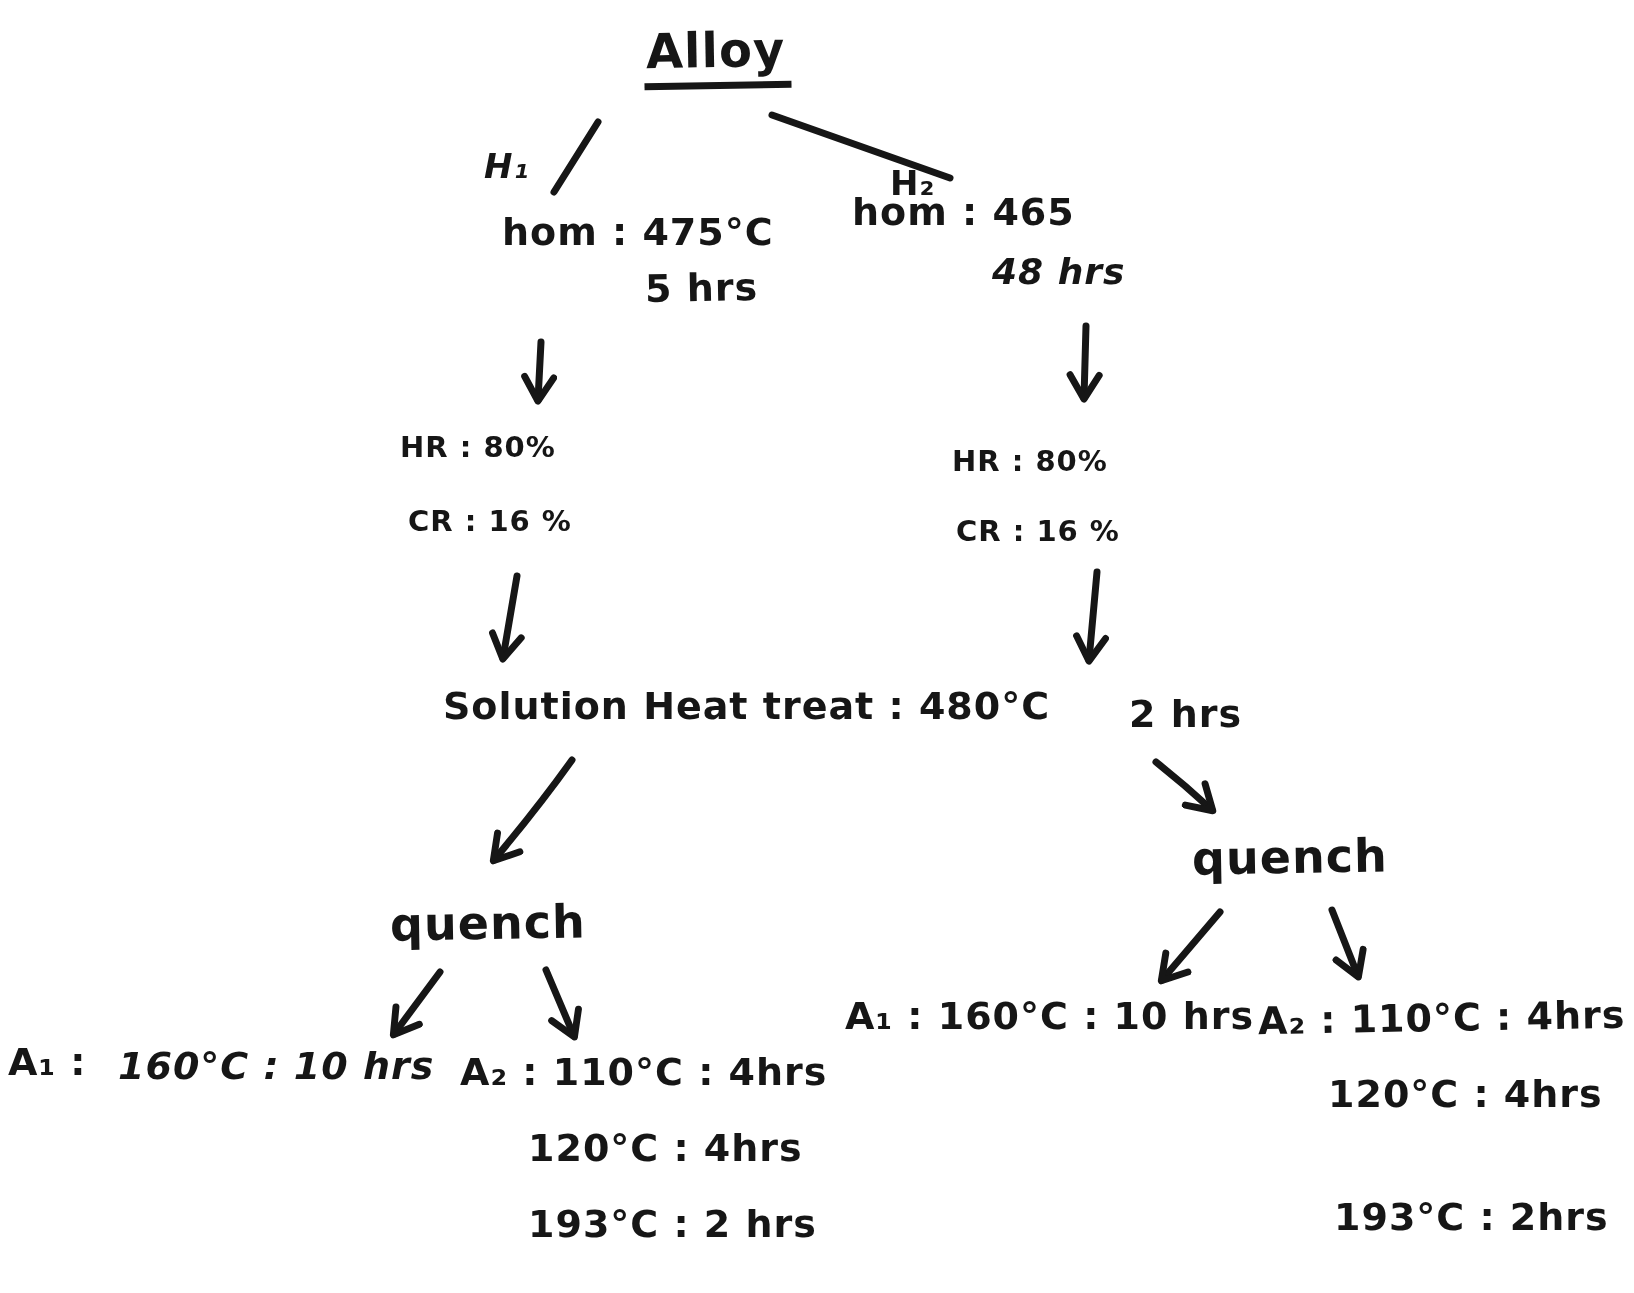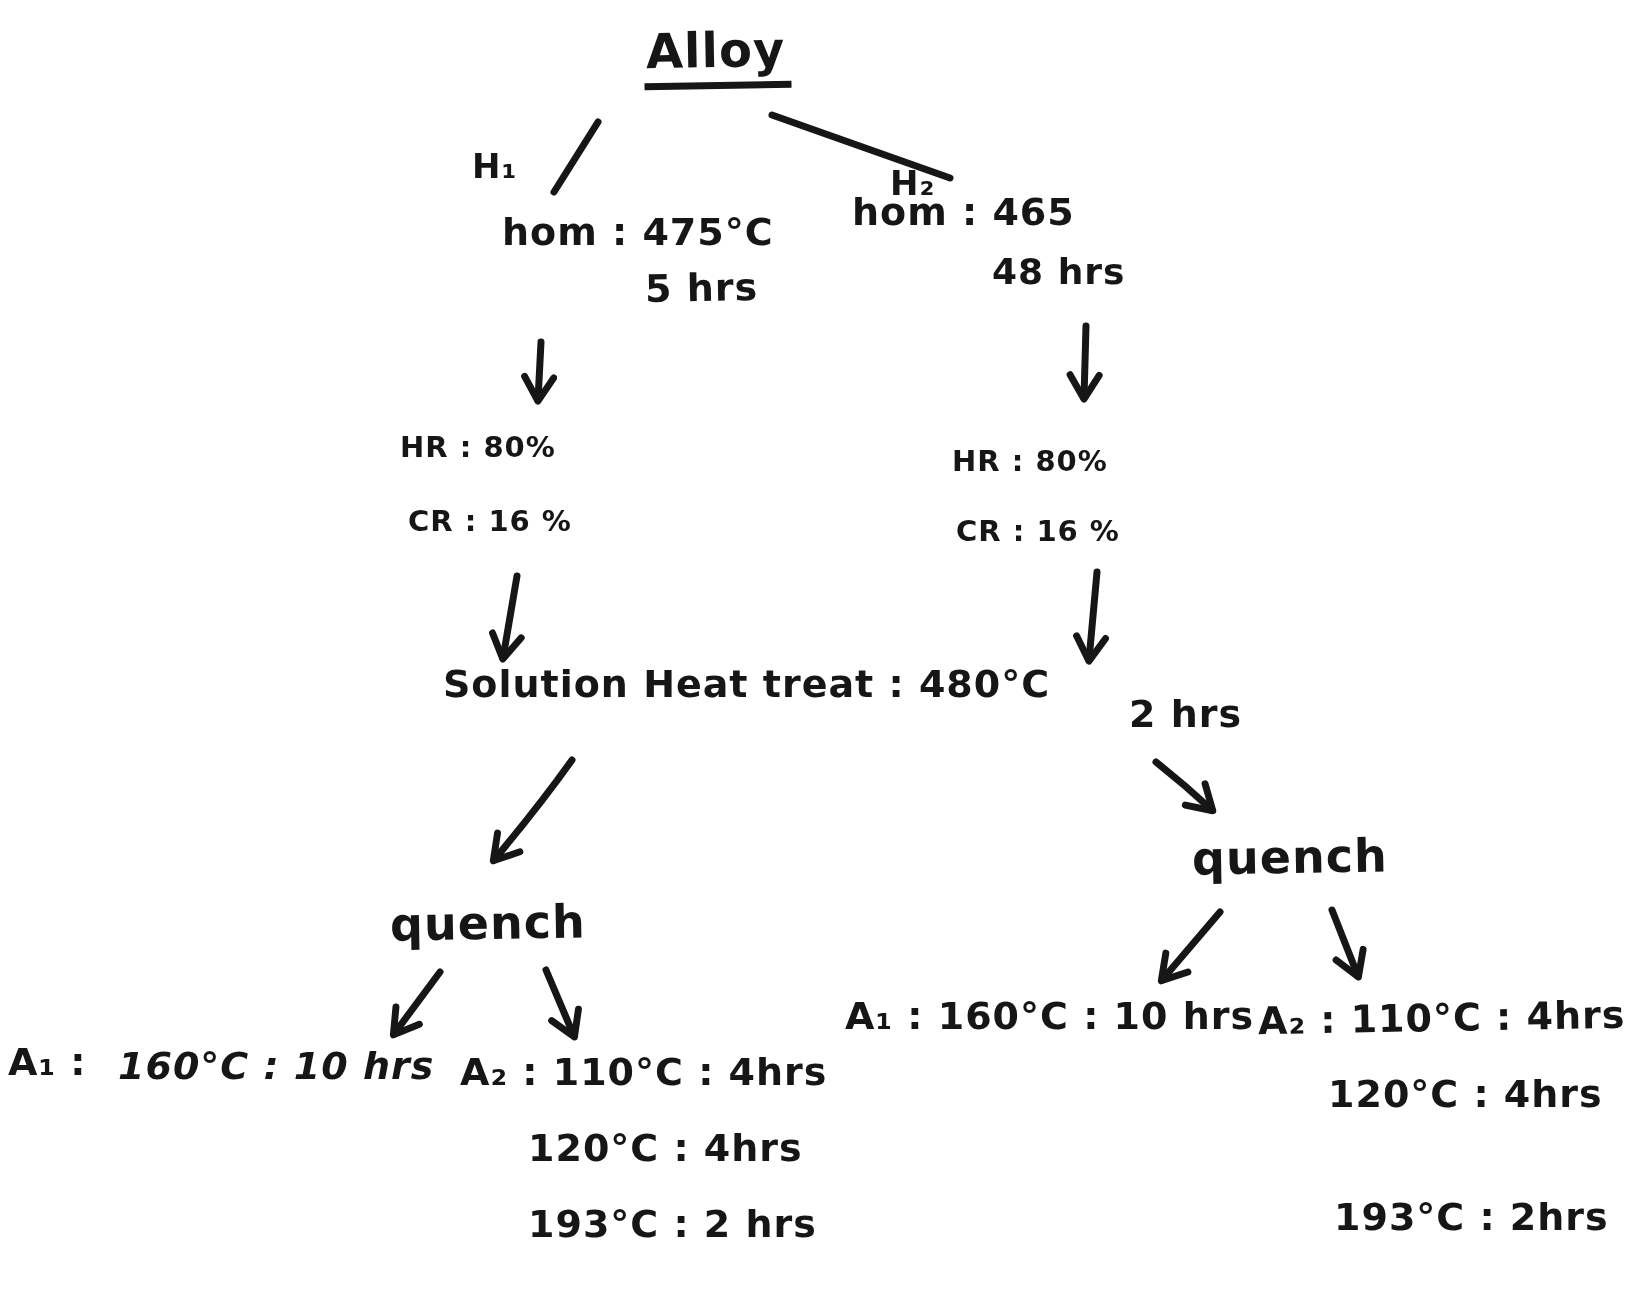--- a/index.html
+++ b/index.html
@@ -65,35 +65,35 @@
       <path d="M 1156 762 Q 1185 785 1212 810" marker-end="url(#ah)"></path>
       <path d="M 440 972 L 394 1034" marker-end="url(#ah)"></path>
       <path d="M 546 970 L 574 1036" marker-end="url(#ah)"></path>
       <path d="M 1220 912 L 1162 980" marker-end="url(#ah)"></path>
       <path d="M 1332 910 L 1358 976" marker-end="url(#ah)"></path>
     </g>
   </svg>
 
   <div class="hw title" style="left:644px; top:24px;">Alloy</div>
 
-  <div class="hw sub-label" style="left:472px; top:148px;">H₁</div>
+  <div class="hw sub-label" style="left:484px; top:148px;font-style:italic;">H₁</div>
   <div class="hw body-text" style="left:502px; top:212px;">hom : 475°C</div>
   <div class="hw body-text tilt-l" style="left:645px; top:268px;">5 hrs</div>
 
   <div class="hw sub-label" style="left:890px; top:122px;margin-top:43px;">H₂</div>
   <div class="hw body-text" style="left:852px; top:192px;text-align:right;">hom : 465</div>
-  <div class="hw body-text" style="left:992px; top:252px; font-size:36px;">48 hrs</div>
+  <div class="hw body-text" style="left:992px; top:252px; font-size:36px;font-style:italic;">48 hrs</div>
 
   <div class="hw hrcr" style="left:400px; top:432px;">HR : 80%</div>
   <div class="hw hrcr" style="left:408px; top:506px;">CR : 16 %</div>
 
   <div class="hw hrcr" style="left:952px; top:446px;">HR : 80%</div>
   <div class="hw hrcr" style="left:956px; top:516px;">CR : 16 %</div>
 
-  <div class="hw body-text" style="left:443px; top:664px;">Solution Heat treat : 480°C</div>
+  <div class="hw body-text" style="left:443px; top:686px;">Solution Heat treat : 480°C</div>
   <div class="hw body-text" style="left:1088px; top:694px;margin-left:41px;">2 hrs</div>
 
   <div class="hw quench tilt-l" style="left:390px; top:898px;">quench</div>
   <div class="hw quench tilt-l" style="left:1192px; top:832px;">quench</div>
 
   <div class="hw body-text" style="left:8px; top:1042px;">A₁ :</div>
   <div class="hw body-text" style="left:118px; top:1046px;font-style:italic;">160°C : 10 hrs</div>
 
   <div class="hw body-text" style="left:460px; top:1052px;">A₂ : 110°C : 4hrs</div>
   <div class="hw body-text" style="left:528px; top:1128px;">120°C : 4hrs</div>

